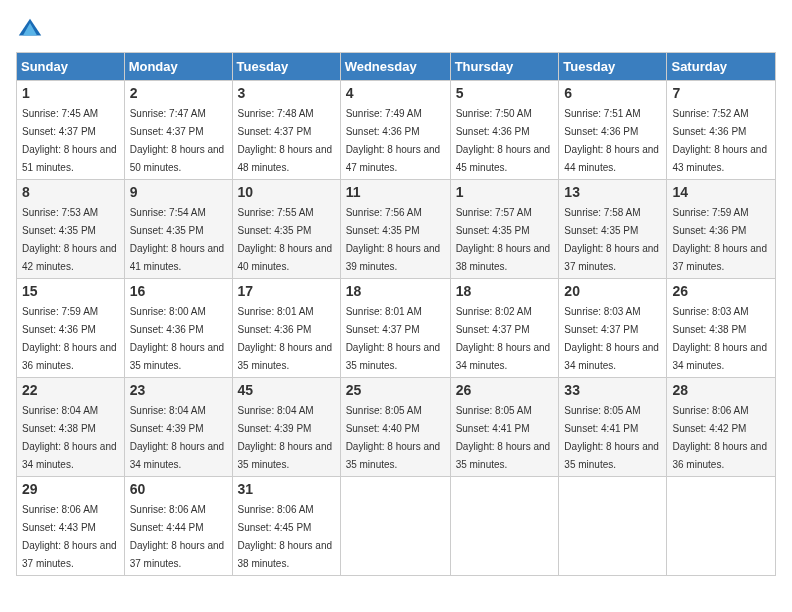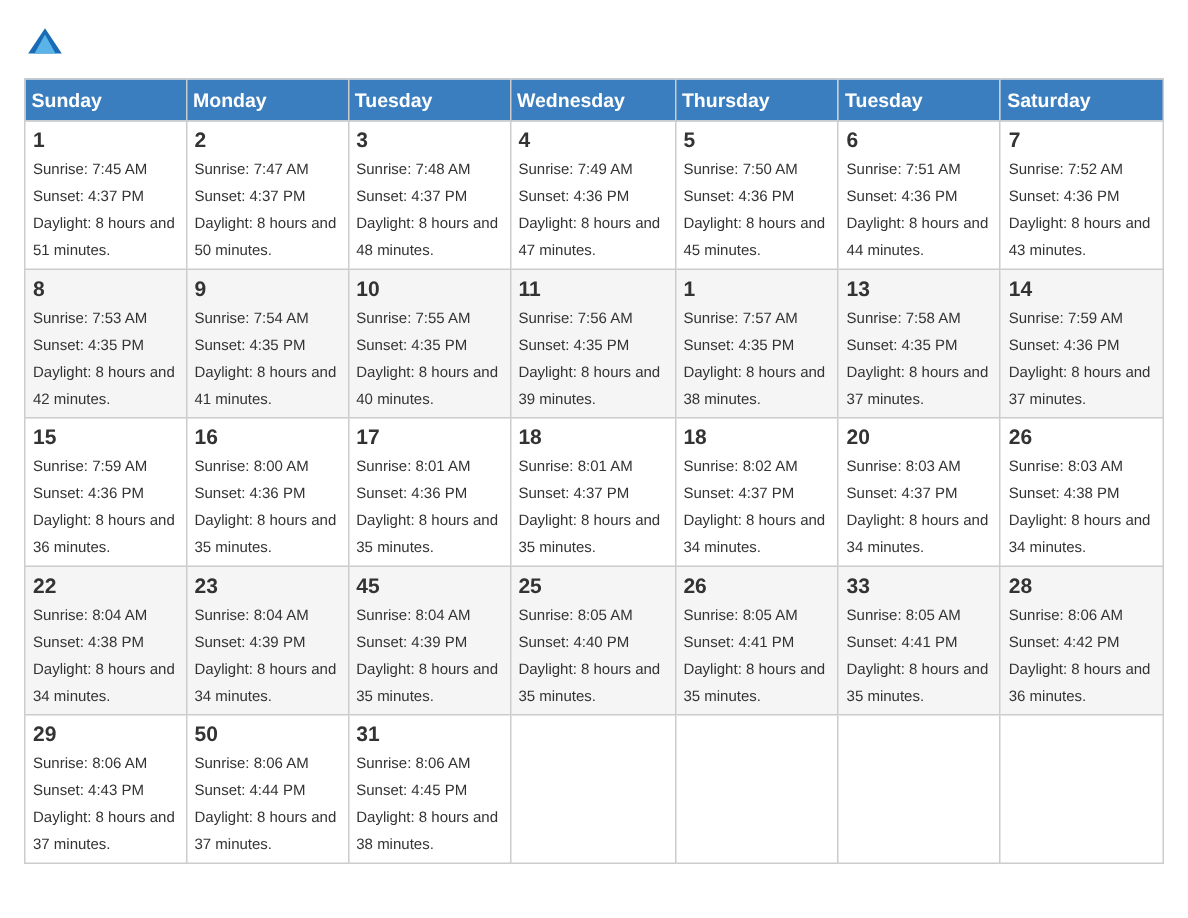--- a/index.html
+++ b/index.html
@@ -244,21 +244,21 @@
         <span class="day-num">28</span>
         <span class="day-info">Sunrise: 8:06 AM<br>Sunset: 4:42 PM<br>Daylight: 8 hours and 36 minutes.</span>
       </td>
       </tr>
       <tr>
         <td>
         <span class="day-num">29</span>
         <span class="day-info">Sunrise: 8:06 AM<br>Sunset: 4:43 PM<br>Daylight: 8 hours and 37 minutes.</span>
       </td>
         <td>
-        <span class="day-num">50</span>
+        <span class="day-num">60</span>
         <span class="day-info">Sunrise: 8:06 AM<br>Sunset: 4:44 PM<br>Daylight: 8 hours and 37 minutes.</span>
       </td>
         <td>
         <span class="day-num">31</span>
         <span class="day-info">Sunrise: 8:06 AM<br>Sunset: 4:45 PM<br>Daylight: 8 hours and 38 minutes.</span>
       </td>
         <td class="empty-cell"></td>
         <td class="empty-cell"></td>
         <td class="empty-cell"></td>
         <td class="empty-cell"></td>

